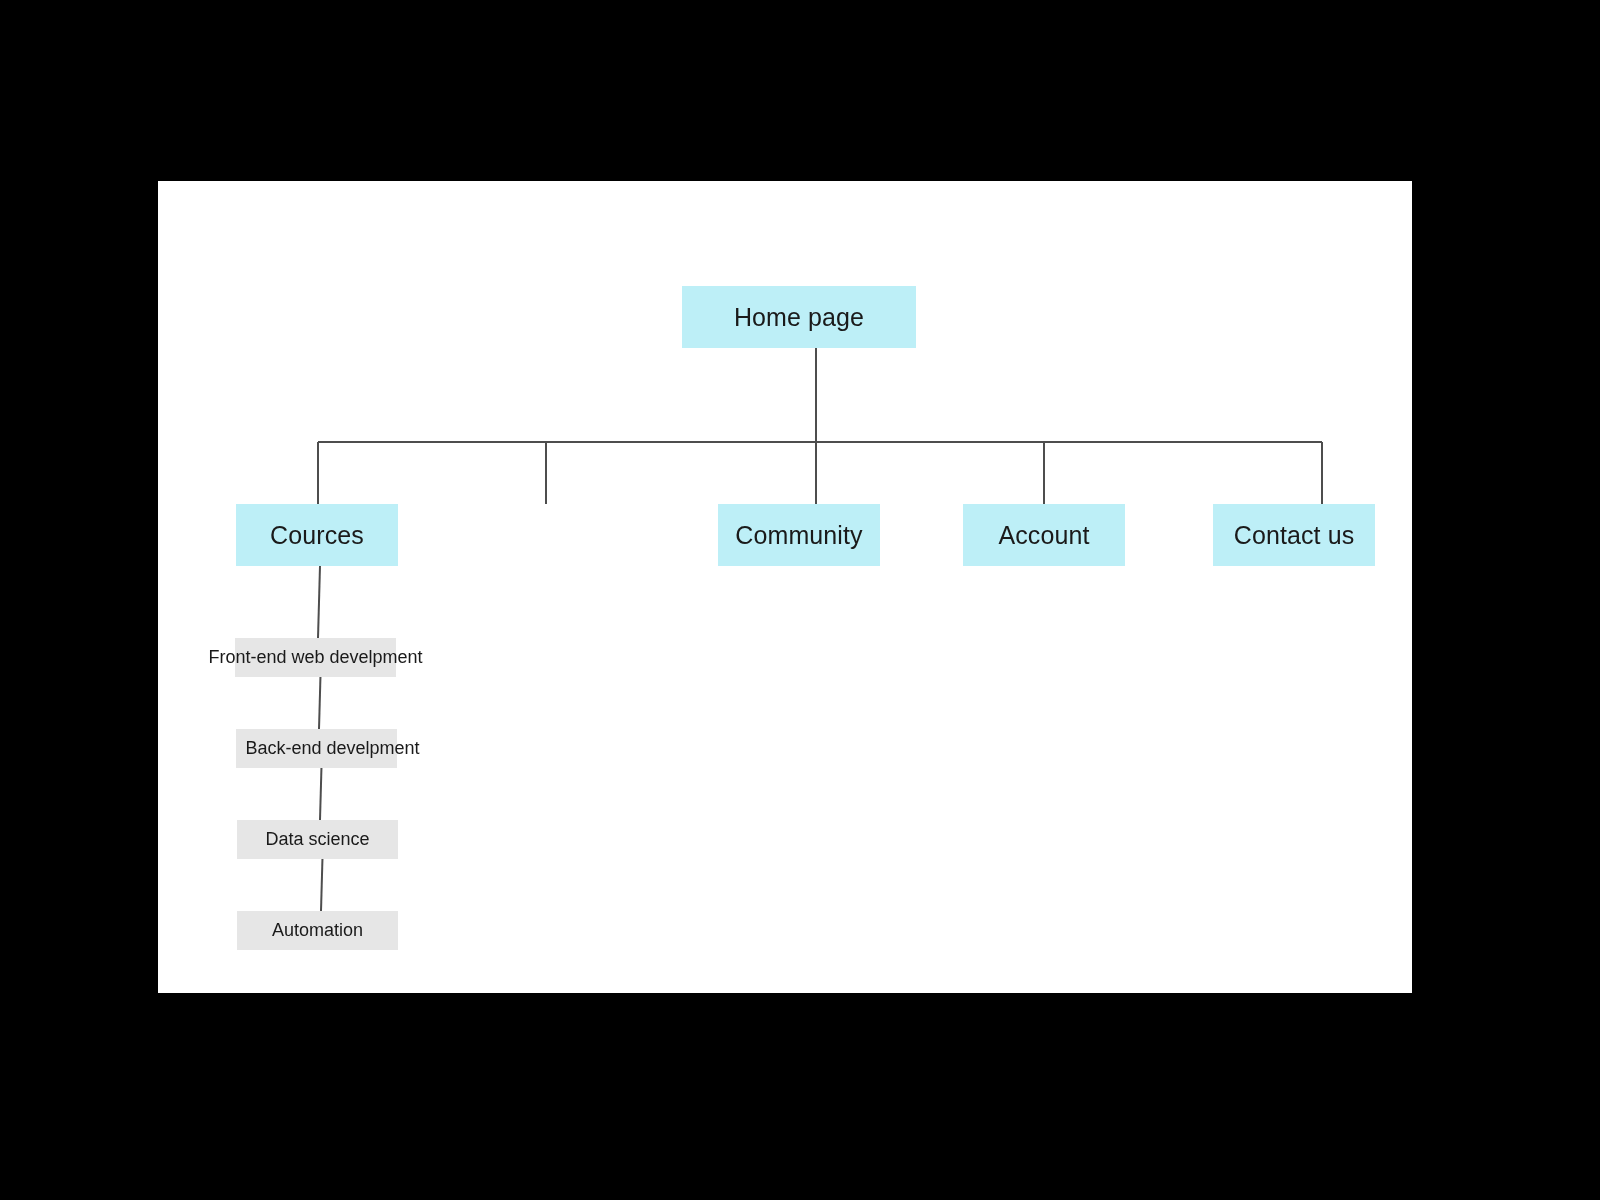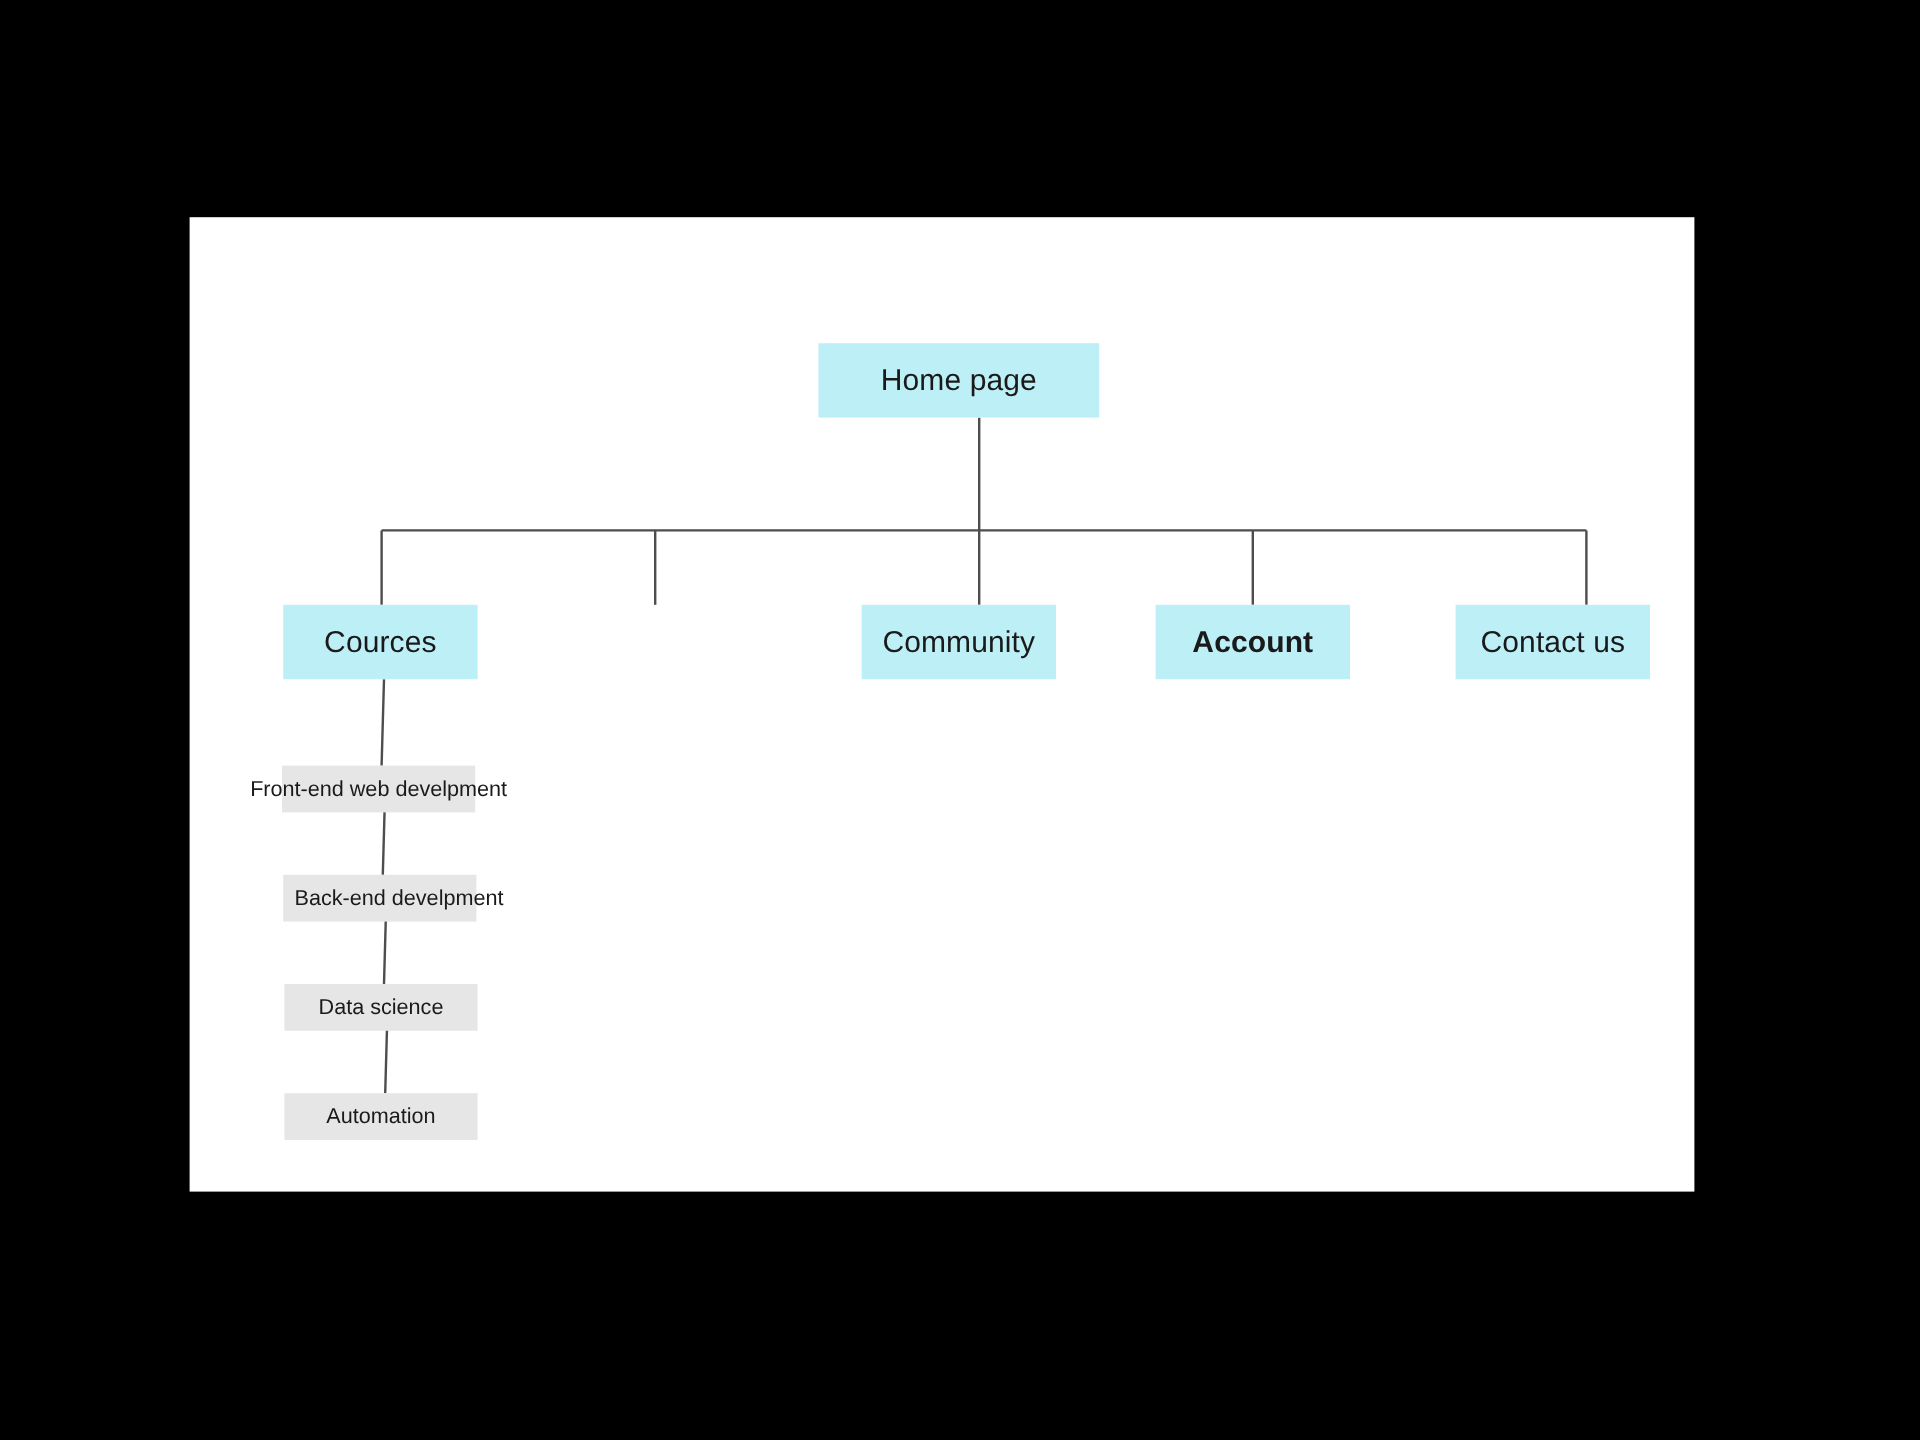--- a/index.html
+++ b/index.html
@@ -106,21 +106,21 @@
 
       <div class="node primary" style="left:63px; top:323px; width:162px; height:62px;">
         <span class="node-label">Cources</span>
       </div>
 
 
       <div class="node primary" style="left:545px; top:323px; width:162px; height:62px;">
         <span class="node-label">Community</span>
       </div>
 
-      <div class="node primary" style="left:790px; top:323px; width:162px; height:62px;font-weight:bold;">
+      <div class="node primary" style="left:790px; top:323px; width:162px; height:62px;">
         <span class="node-label">Account</span>
       </div>
 
       <div class="node primary" style="left:1040px; top:323px; width:162px; height:62px;">
         <span class="node-label">Contact us</span>
       </div>
 
       <div class="node secondary" style="left:62px; top:457px; width:161px; height:39px;">
         <span class="node-label">Front-end web develpment</span>
       </div>

